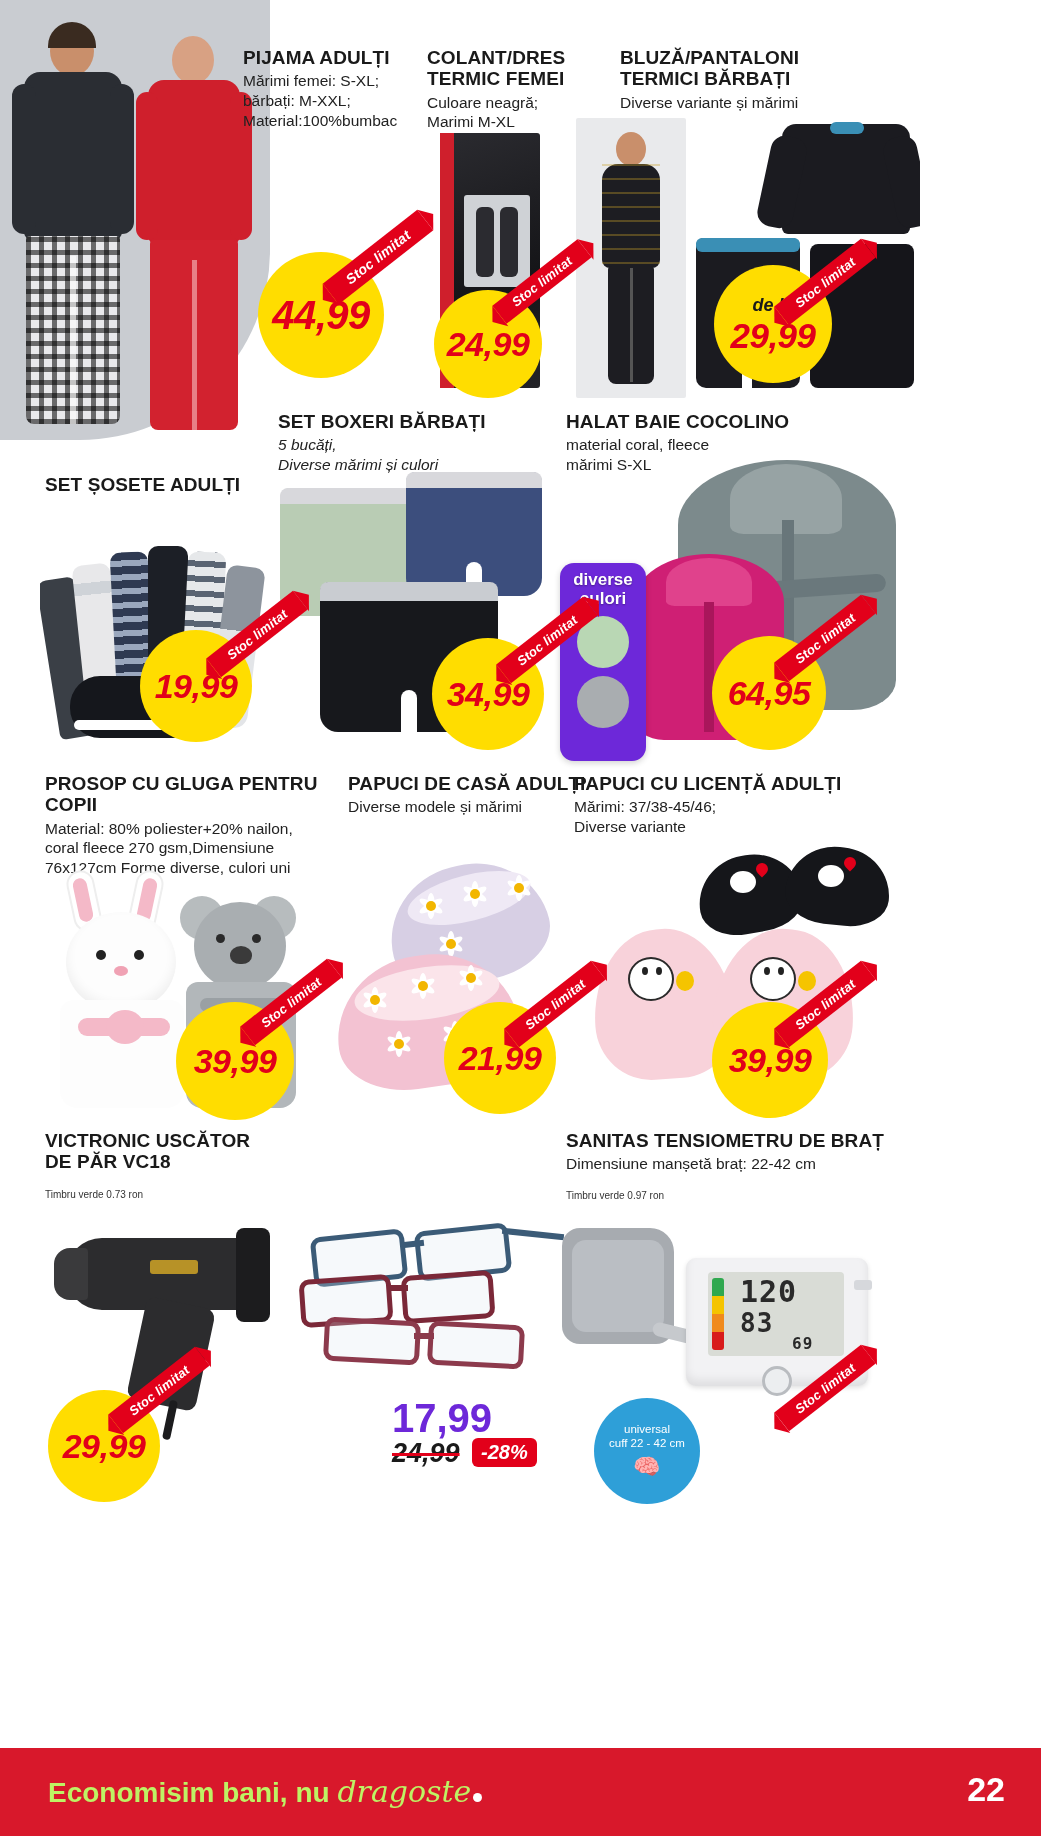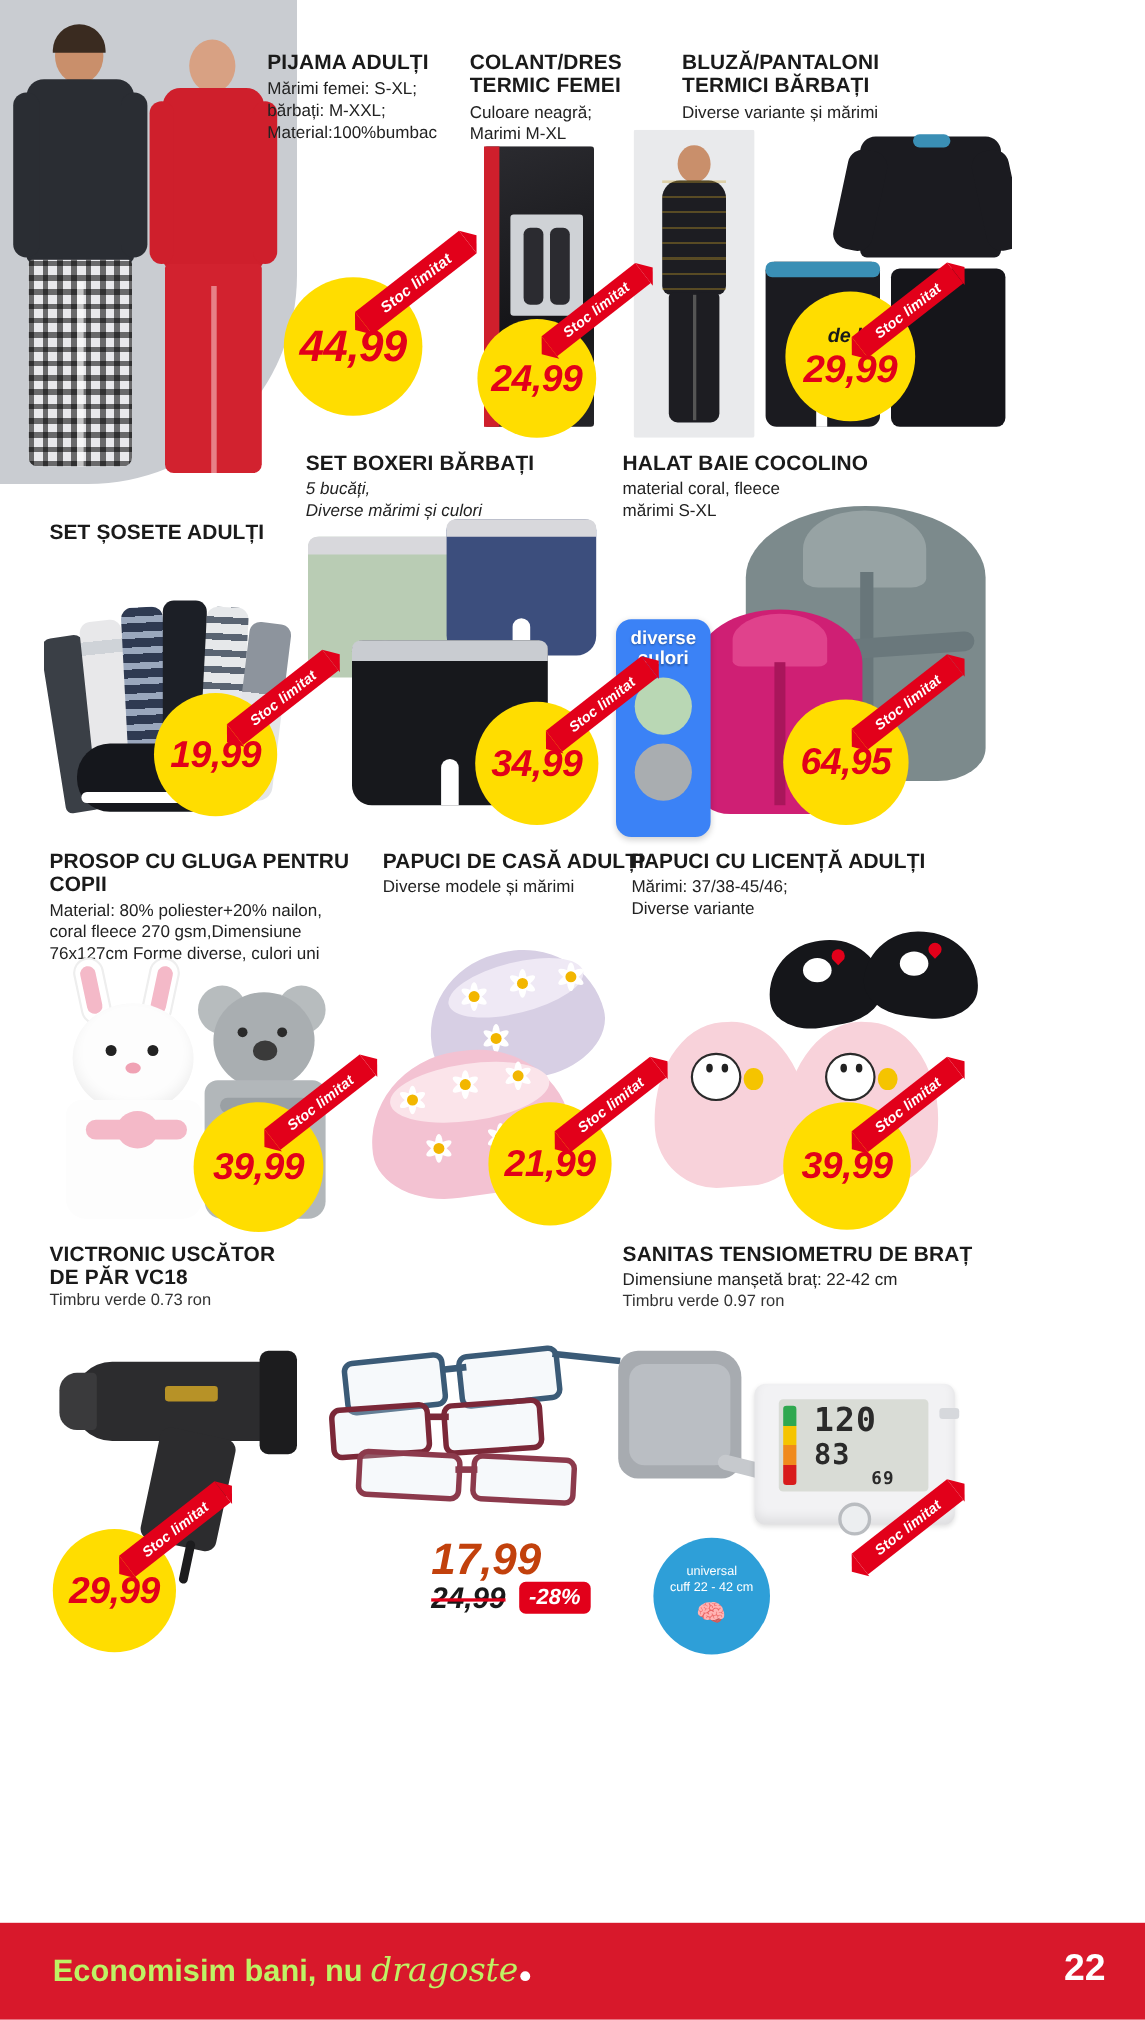--- a/index.html
+++ b/index.html
@@ -21,21 +21,21 @@
     font-size: 19px;
     line-height: 1.12;
     letter-spacing: .1px;
   }
   .desc {
     color: #222;
     font-size: 15.5px;
     line-height: 1.28;
     margin-top: 3px;
   }
-  .tiny { font-size: 15px; color: #333; margin-top: 0; }
+  .tiny { font-size: 10px; color: #333; margin-top: 16px; }
 
   
   .price {
     position: absolute;
     border-radius: 50%;
     background: #ffdd00;
     display: flex;
     align-items: center;
     justify-content: center;
     flex-direction: column;
@@ -174,21 +174,21 @@
     width: 16px;
     height: 34px;
     background: #fff;
     transform: translateX(-50%);
     border-radius: 8px 8px 0 0;
   }
 
   
   .swatch-card {
     position: absolute;
-    background: #3b82f6;
+    background: #6d28d9;
     border-radius: 14px;
     box-shadow: 0 2px 6px rgba(0,0,0,.18);
   }
   .swatch-card .hdr {
     color: #fff;
     font-weight: bold;
     font-size: 17px;
     text-align: center;
     padding-top: 8px;
     line-height: 1.1;
@@ -611,21 +611,21 @@
 
     <div class="lens" style="left:10px;top:62px;width:92px;height:48px;border-color:#7b2838;transform:rotate(-4deg);"></div>
     <div class="lens" style="left:112px;top:58px;width:92px;height:48px;border-color:#7b2838;transform:rotate(-4deg);"></div>
     <div style="position:absolute;left:98px;top:70px;width:20px;height:6px;background:#7b2838;"></div>
 
     <div class="lens" style="left:34px;top:104px;width:96px;height:44px;border-color:#8c3a4c;transform:rotate(3deg);"></div>
     <div class="lens" style="left:138px;top:108px;width:96px;height:44px;border-color:#8c3a4c;transform:rotate(3deg);"></div>
     <div style="position:absolute;left:124px;top:118px;width:20px;height:6px;background:#8c3a4c;"></div>
   </div>
   <div class="block" style="left:392px;top:1396px;">
-    <span style="font-size:40px;font-weight:bold;font-style:italic;color:#c2410c;">17,99</span>
+    <span style="font-size:40px;font-weight:bold;color:#6d28d9;">17,99</span>
   </div>
   <div class="oldprice" style="left:392px;top:1438px;">24,99</div>
   <div class="discount" style="left:472px;top:1438px;">-28%</div>
 
   <div class="block" style="left:566px;top:1130px;width:360px;">
     <div class="title">SANITAS TENSIOMETRU DE BRAȚ</div>
     <div class="desc">Dimensiune manșetă braț: 22-42 cm</div>
     <div class="tiny">Timbru verde 0.97 ron</div>
   </div>
   <div class="img" style="left:556px;top:1220px;width:350px;height:200px;">

